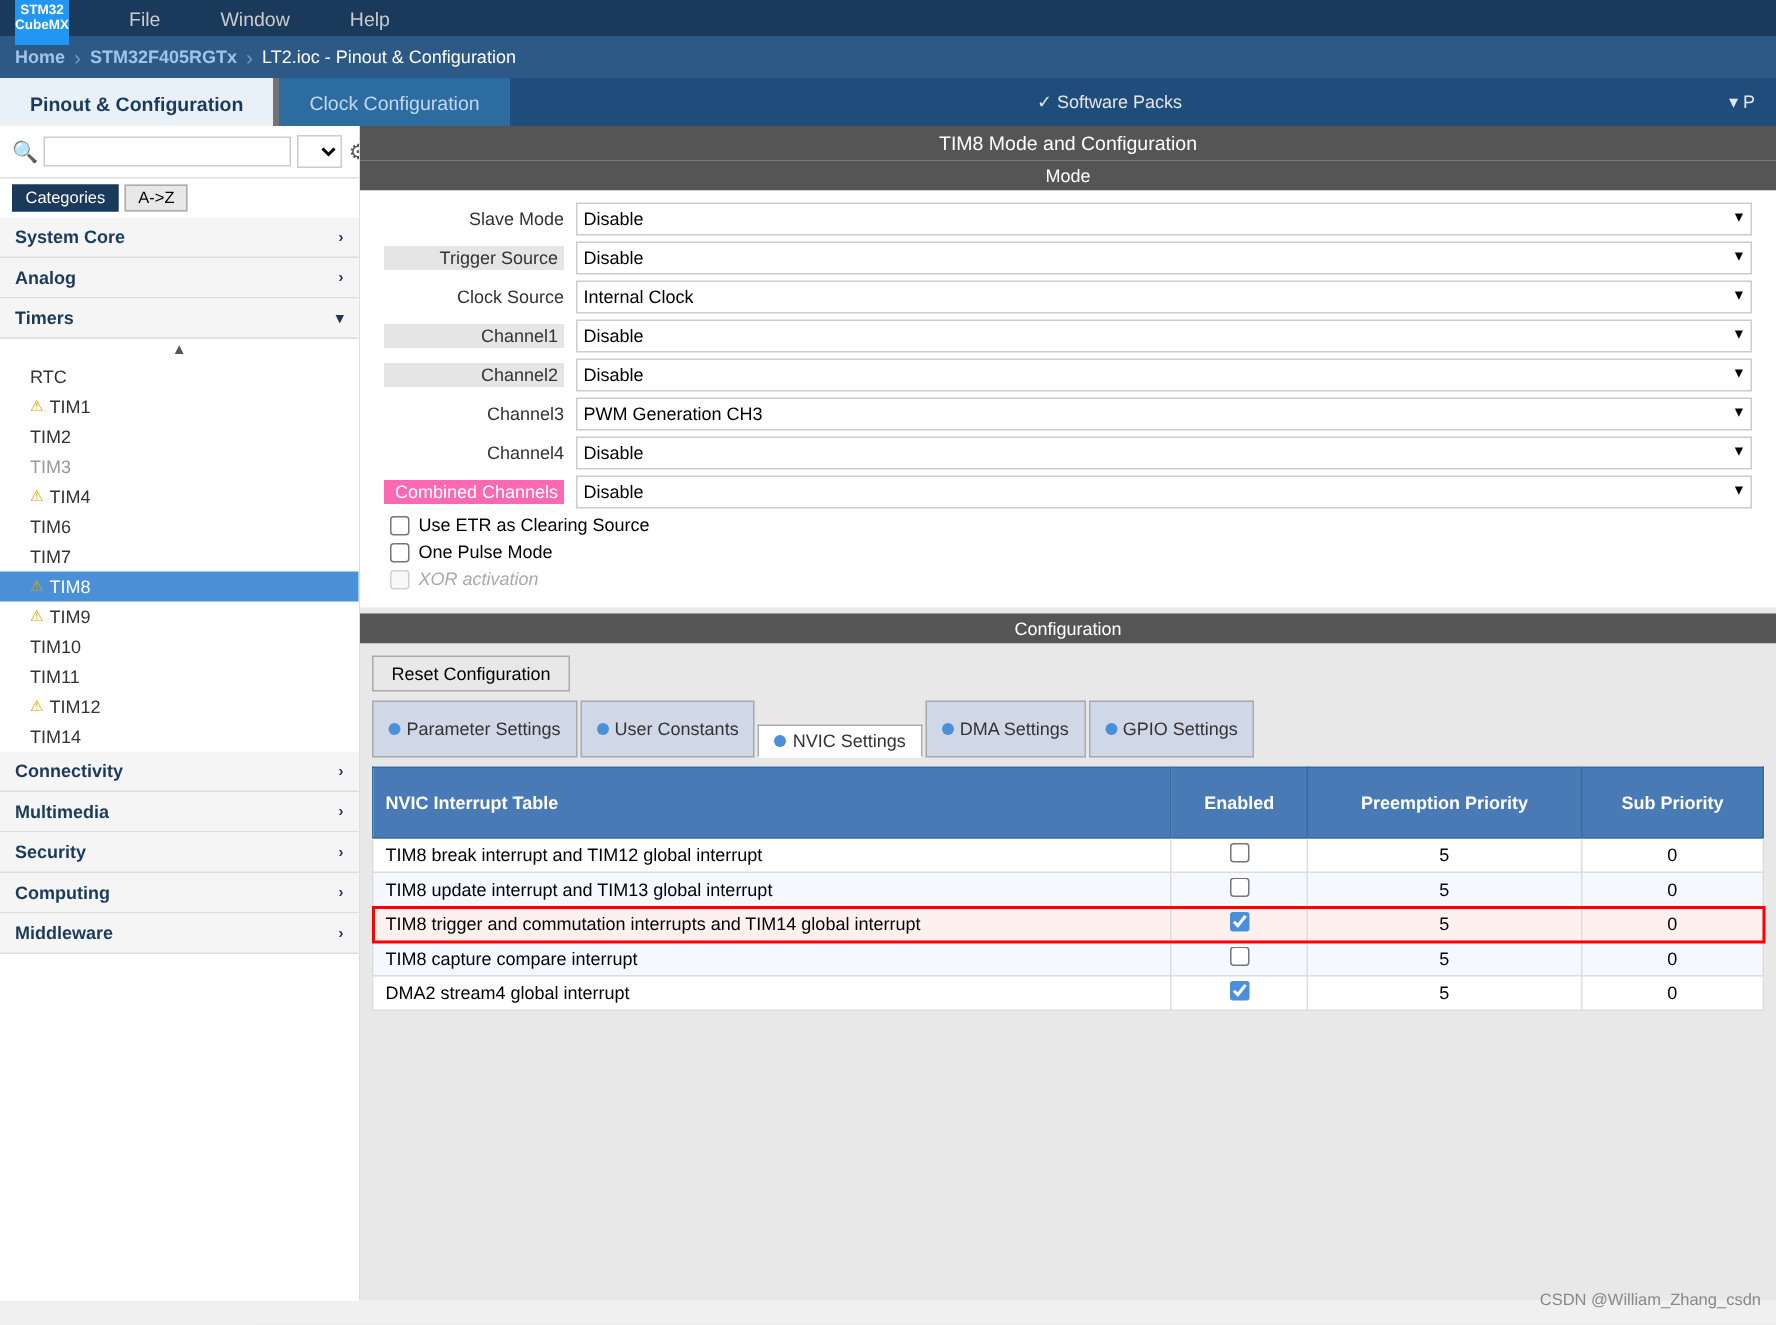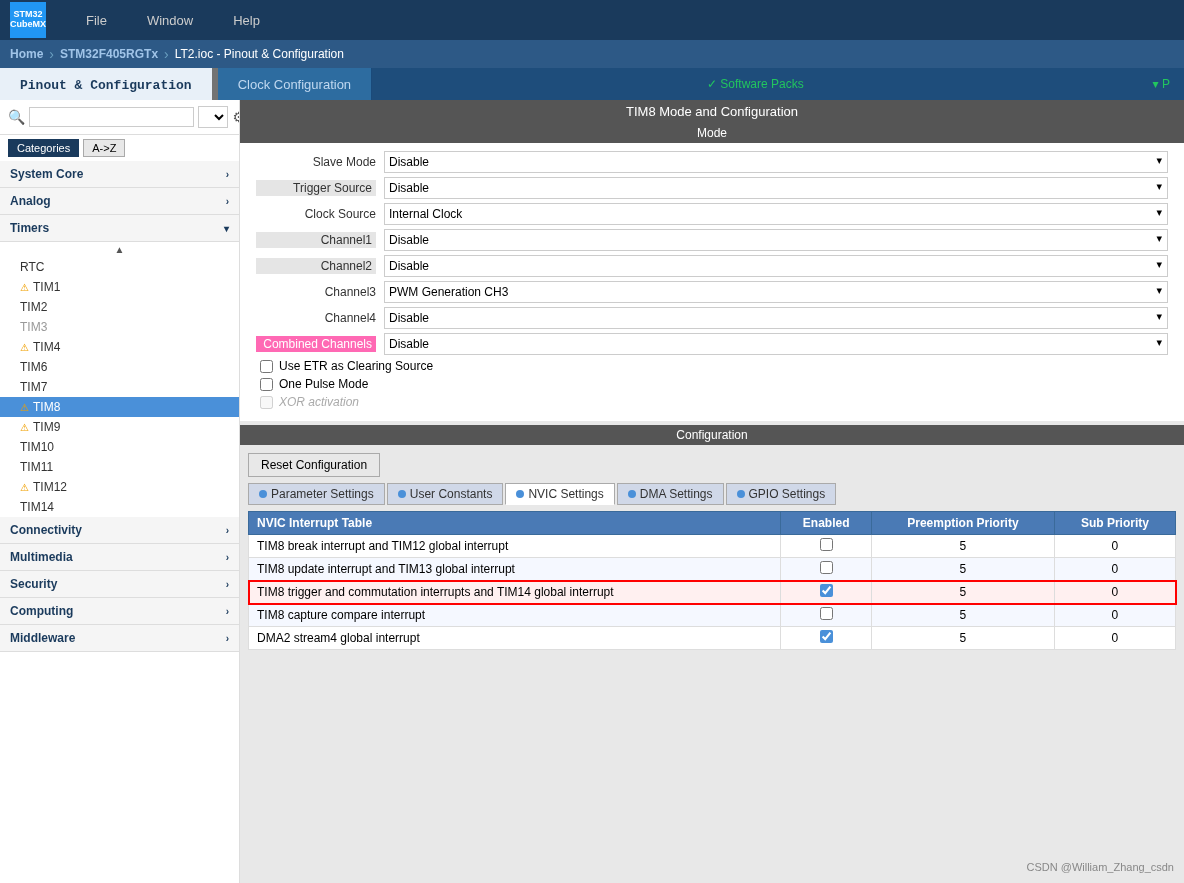--- a/index.html
+++ b/index.html
@@ -1,36 +1,36 @@
 <!DOCTYPE html>
 <html><head>
   <meta charset="utf-8">
   <style>
     * { box-sizing: border-box; margin: 0; padding: 0; font-family: Arial, sans-serif; font-size: 12px; }
     body { background: #f0f0f0; width: 1184px; height: 883px; overflow: hidden; }
 
     
-    .top-bar { background: #1a3a5c; display: flex; align-items: center; height: 40px; padding: 12px 10px; }
+    .top-bar { background: #1a3a5c; display: flex; align-items: center; height: 24px; padding: 12px 10px; }
     .logo-area { display: flex; align-items: center; gap: 6px; margin-right: 40px; }
     .logo-box { width: 36px; height: 36px; background: #2196f3; display: flex; align-items: center; justify-content: center; }
     .logo-text { color: white; font-size: 9px; font-weight: bold; line-height: 1.1; text-align: center; }
     .top-menu { display: flex; gap: 40px; }
     .top-menu-item { color: #ccc; cursor: pointer; font-size: 13px; }
 
     
     .breadcrumb { background: #2d5986; display: flex; align-items: center; height: 28px; padding: 0 10px; gap: 6px; }
     .breadcrumb-item { color: #a0c4e8; font-size: 12px; cursor: pointer; font-weight: bold; }
     .breadcrumb-sep { color: #6a9fc0; font-size: 14px; }
     .breadcrumb-active { color: white; font-size: 12px; }
 
     
     .tab-bar { display: flex; height: 32px; background: #1e4d7b; }
-    .tab-active { background: #e8f0f8; color: #1a3a5c; padding: 17px 20px; display: flex; align-items: center; font-size: 13px; font-weight: bold; border-right: 6px solid #737373; font-family: Liberation Mono, monospace; }
+    .tab-active { background: #e8f0f8; color: #1a3a5c; padding: 17px 20px; display: flex; align-items: center; font-size: 13px; font-weight: bold; border-right: 4px solid #737373; }
     .tab-inactive { background: #2d6ca0; color: #c0d8f0; padding: 0 20px; display: flex; align-items: center; font-size: 13px; border-right: 1px solid #1a4a7a; cursor: pointer; }
-    .tab-right { background: #1e4d7b; color: #22c55e; padding: 0 14px; display: flex; align-items: center; font-size: 12px; cursor: pointer; margin-left: auto; text-align: center; }
+    .tab-right { background: #1e4d7b; color: #e5e5e5; padding: 0 14px; display: flex; align-items: center; font-size: 12px; cursor: pointer; margin-left: auto; text-align: center; }
 
     
     .main-layout { display: flex; height: calc(883px - 40px - 28px - 32px); }
 
     
     .sidebar { width: 240px; background: white; border-right: 1px solid #ddd; display: flex; flex-direction: column; overflow-y: auto; }
     .sidebar-search { display: flex; align-items: center; padding: 6px 8px; gap: 4px; border-bottom: 1px solid #ddd; }
     .search-icon-wrap { color: #555; font-size: 14px; }
     .search-input { flex: 1; border: 1px solid #ccc; padding: 2px 4px; font-size: 12px; }
     .search-dropdown { border: 1px solid #ccc; padding: 2px 4px; font-size: 12px; background: white; }
@@ -69,25 +69,25 @@
 
     
     .config-section { background: #555; color: white; text-align: center; padding: 3px; font-size: 12px; margin-top: 4px; }
     .config-body { background: #e8e8e8; padding: 8px; }
 
     .reset-btn { background: #e8e8e8; border: 1px solid #aaa; padding: 4px 12px; font-size: 12px; cursor: pointer; margin-bottom: 6px; }
 
     .config-tabs { display: flex; gap: 2px; margin-bottom: 6px; flex-wrap: wrap; }
     .config-tab { display: flex; align-items: center; gap: 4px; padding: 3px 10px; font-size: 11px; cursor: pointer; background: #d0d8e8; border: 1px solid #aaa; color: #333; }
     .config-tab .dot { width: 8px; height: 8px; border-radius: 50%; background: #4a90d9; }
-    .config-tab.active { background: white; border-bottom: 1px solid white; }
+    .config-tab.active { background: white; border-bottom: 1px solid white; margin-top: 16px; }
 
     
     .nvic-table { width: 100%; border-collapse: collapse; font-size: 11px; background: white; }
-    .nvic-table th { background: #4a7ab5; color: white; padding: 4px 8px; text-align: center; border: 1px solid #3a6a9a; }
+    .nvic-table th { background: #4a7ab5; color: white; padding: 16px 8px; text-align: center; border: 1px solid #3a6a9a; }
     .nvic-table th.name-col { text-align: left; }
     .nvic-table td { padding: 3px 8px; border: 1px solid #ddd; }
     .nvic-table tr:nth-child(even) { background: #f5f8ff; }
 
     .watermark { position: absolute; bottom: 10px; right: 10px; color: #888; font-size: 11px; }
   </style>
 </head>
 <body>
 
 <div class="top-bar">

